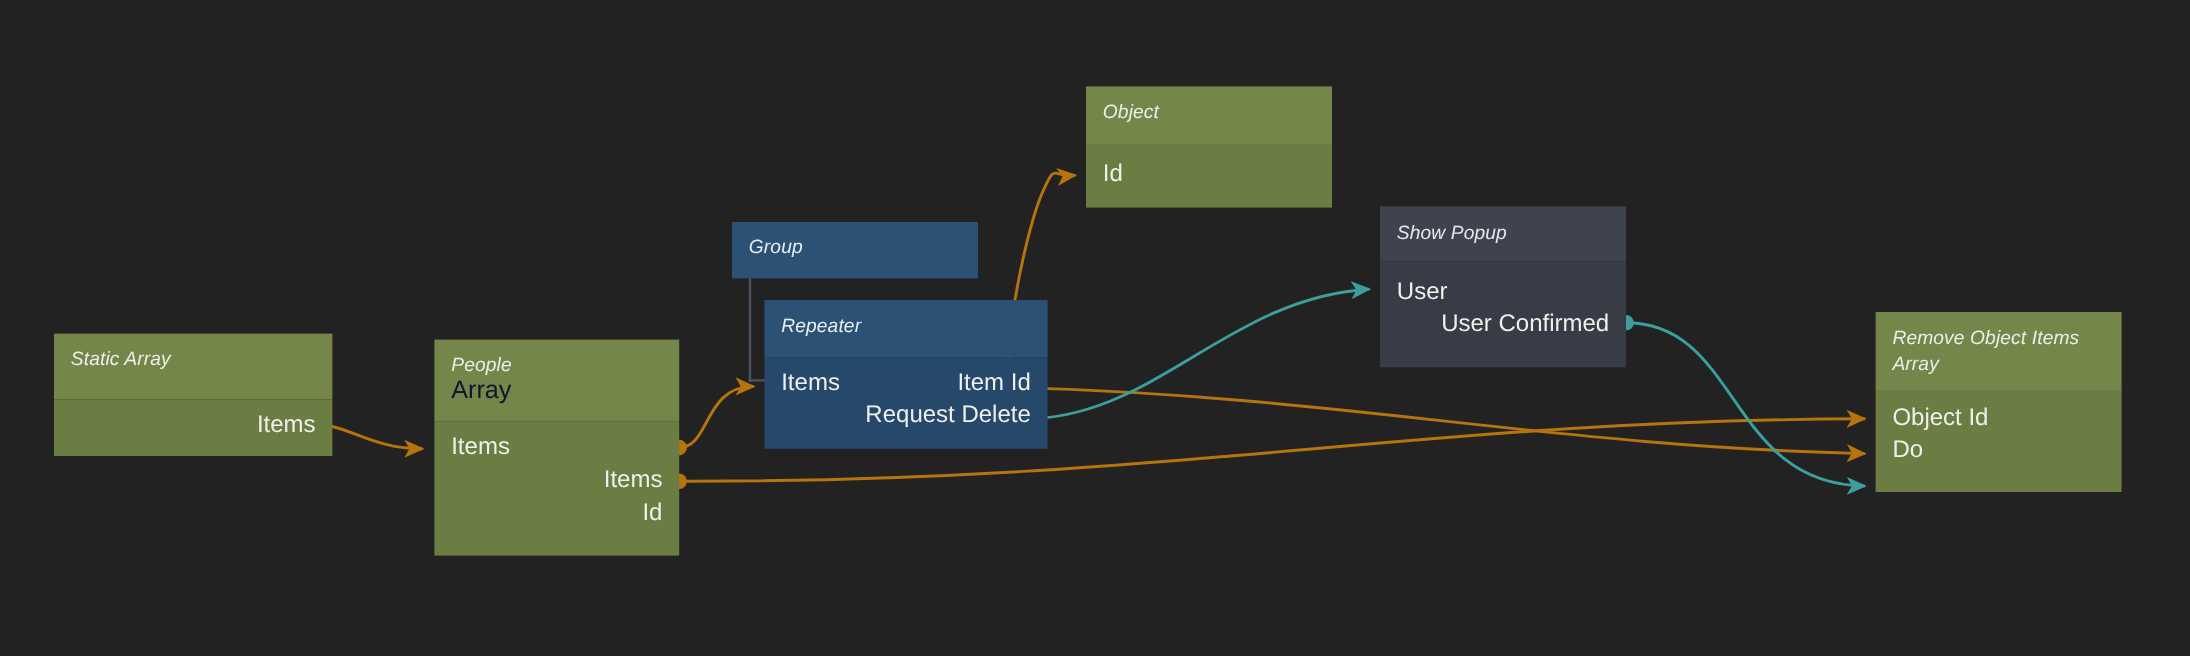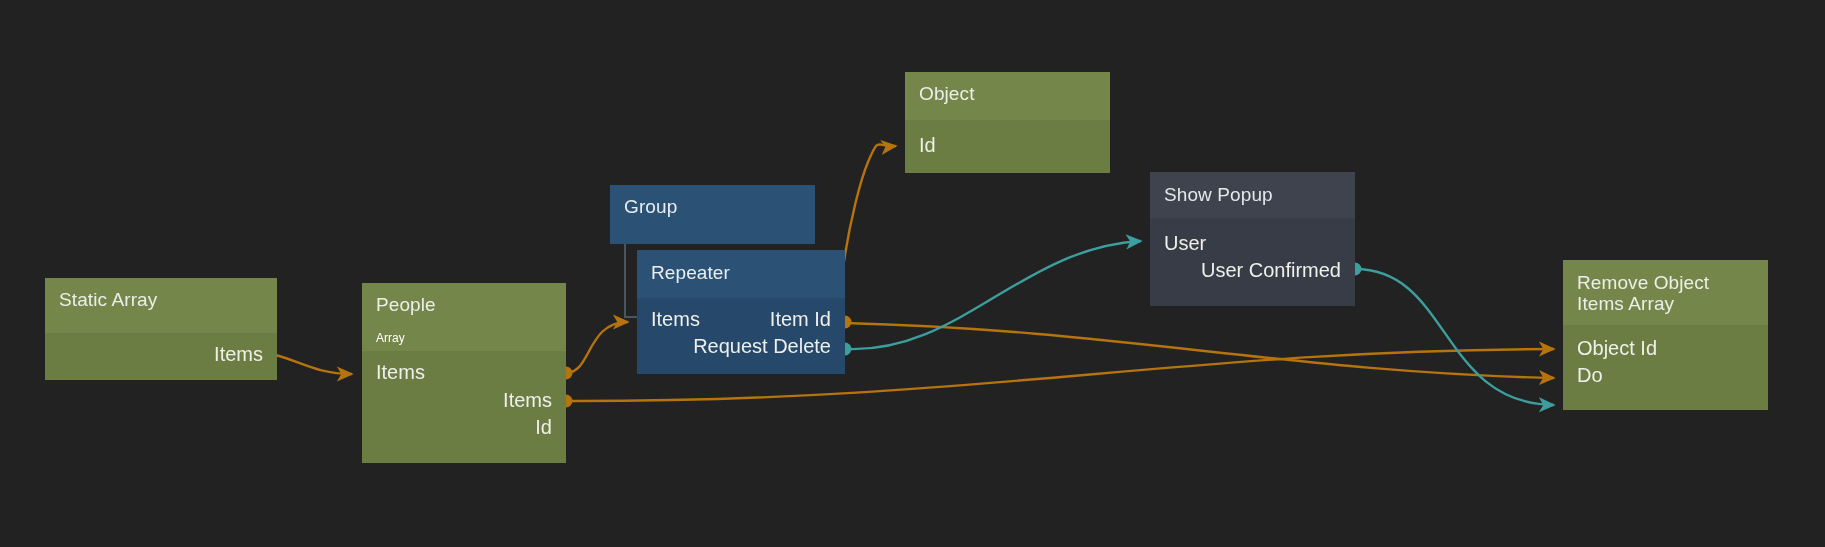--- a/index.html
+++ b/index.html
@@ -6,22 +6,22 @@
   body{
     width:1825px;height:547px;
     background:#222222;
     font-family:"Liberation Sans",sans-serif;
     overflow:hidden;position:relative;
   }
   #canvas{position:absolute;inset:0;width:1825px;height:547px;}
   #wires{position:absolute;left:0;top:0;width:1825px;height:547px;pointer-events:none;}
   .node{position:absolute;box-sizing:border-box;}
   .node .hdr{box-sizing:border-box;padding:11px 14px 10px 14px;}
-  .node .title{color:#eceee8;font-size:19px;line-height:21px;letter-spacing:.1px;}
-  .node .subtitle{color:#ffffff;font-size:12px;line-height:19px;margin-top:14px;}
+  .node .title{color:#eceee8;font-size:16px;line-height:21px;letter-spacing:.1px;font-style:italic;}
+  .node .subtitle{color:#0f172a;font-size:21px;line-height:19px;margin-top:1px;}
   .node .body{box-sizing:border-box;position:relative;padding:8px 0 12px 0;}
   .row{position:relative;height:27px;line-height:27px;font-size:20px;color:#eef0ea;white-space:nowrap;}
   .row.in{padding-left:14px;text-align:left;}
   .row.out{padding-right:14px;text-align:right;}
   
   .n-green .hdr{background:#74864a;}
   .n-green .body{background:#6b7d42;}
   
   .n-blue .hdr{background:#2b5275;}
   .n-blue .body{background:#26486a;}
@@ -94,26 +94,26 @@
       <div class="row out" style="margin-top:1px;">
         <span>Items</span>
       </div>
       <div class="row out">
         <span>Id</span>
       </div>
     </div>
   </div>
 
   <div class="node n-blue" style="left:610px;top:185px;width:205px;">
-    <div class="hdr" style="height:59px;">
+    <div class="hdr" style="height:47px;">
       <div class="title">Group</div>
     </div>
   </div>
 
-  <div class="node n-blue" style="left:637px;top:250px;width:208px;">
+  <div class="node n-blue" style="left:637px;top:250px;width:236px;">
     <div class="hdr" style="height:48px;padding-top:12px;">
       <div class="title">Repeater</div>
     </div>
     <div class="body" style="padding-bottom:14px;">
       <div class="row" style="padding:0 14px;">
         <span style="float:left;">Items</span>
         <span style="float:right;">Item Id</span>
       </div>
       <div class="row out">
         <span>Request Delete</span>

